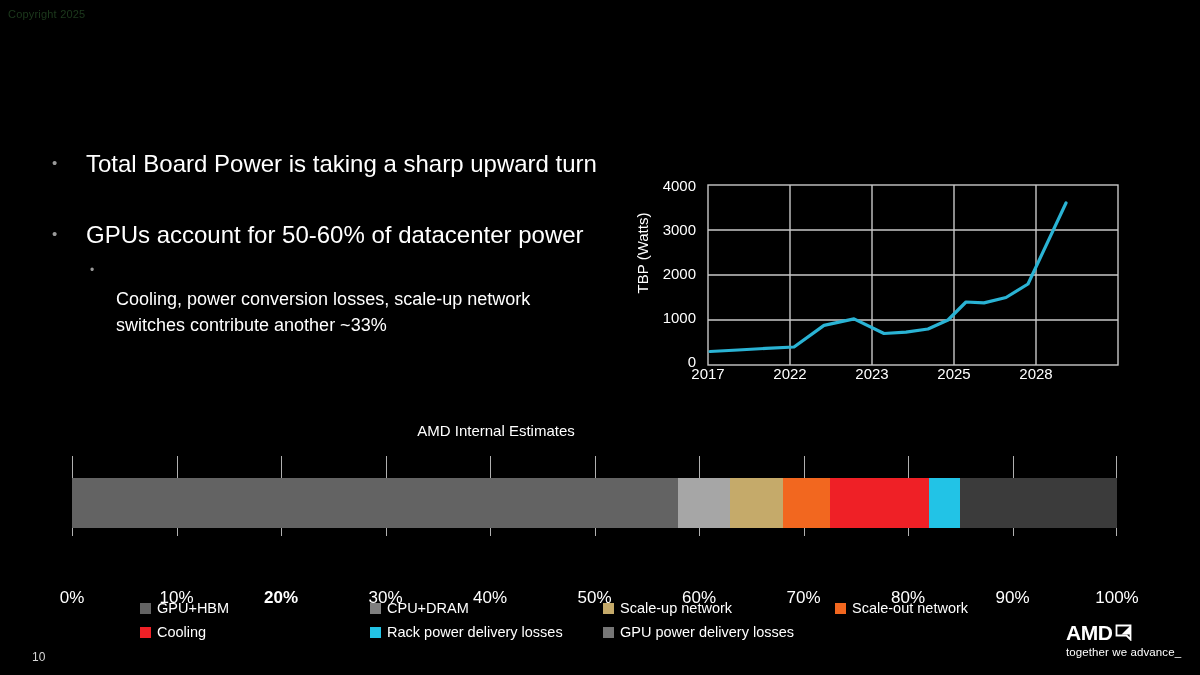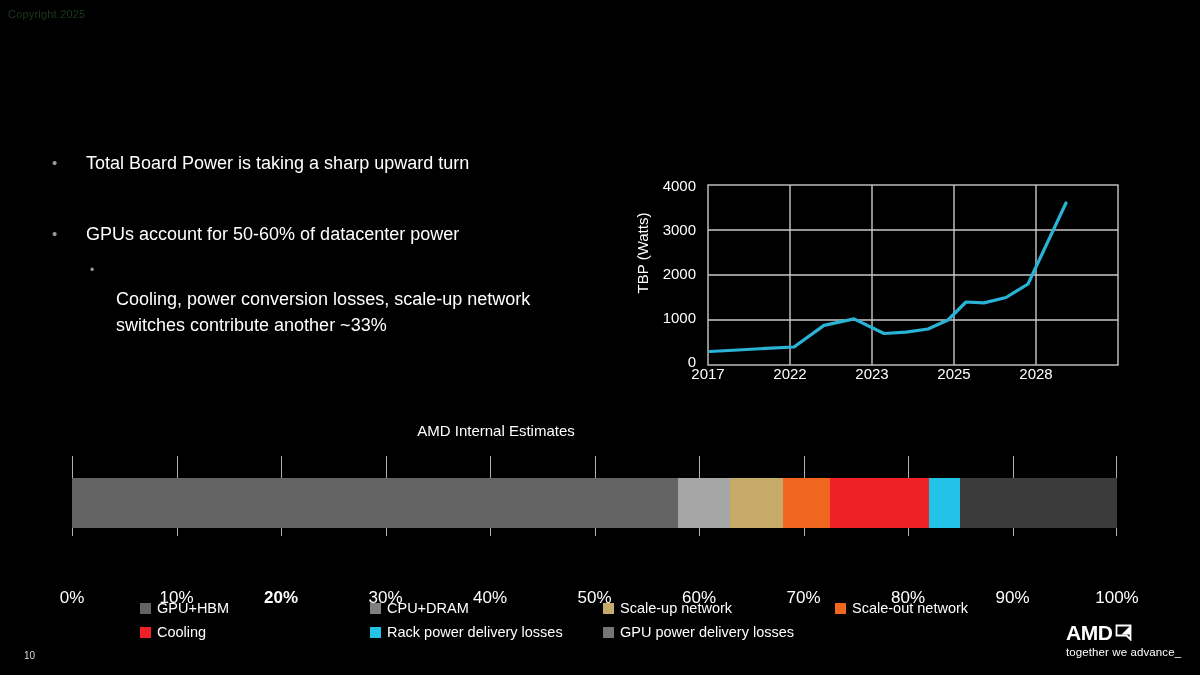--- a/index.html
+++ b/index.html
@@ -1,28 +1,28 @@
 <!DOCTYPE html>
 <html><head>
 <meta charset="utf-8">
 <style>
   html,body{margin:0;padding:0;background:#000;}
   body{width:1200px;height:675px;overflow:hidden;font-family:"Liberation Sans",sans-serif;color:#fff;position:relative;}
   #slide{position:absolute;inset:0;background:#000;}
 
   .copyright{position:absolute;left:8px;top:8px;font-size:11px;color:#1d3a1d;letter-spacing:.2px;}
-  .pagenum{position:absolute;left:24px;top:650px;font-size:10px;color:#d8d8d8;}
+  .pagenum{position:absolute;left:32px;top:650px;font-size:12px;color:#d8d8d8;}
 
   .slide-title{position:absolute;left:58px;top:58px;font-size:33px;font-weight:bold;color:#fff;letter-spacing:-0.2px;}
 
   
   .bullets{position:absolute;left:52px;top:150px;width:600px;}
   .b1{display:flex;align-items:flex-start;margin-bottom:44px;}
   .b1 .dot{color:#9a9a9a;font-size:15px;line-height:26px;width:34px;flex:none;text-align:left;}
-  .b1 .txt{font-size:18px;line-height:27px;color:#fff;}
+  .b1 .txt{font-size:24px;line-height:27px;color:#fff;}
   .b2{display:flex;align-items:flex-start;margin-top:10px;margin-left:38px;}
   .b2 .dot{color:#9a9a9a;font-size:12px;line-height:25px;width:26px;flex:none;}
   .b2 .txt{font-size:18px;line-height:26px;color:#fff;max-width:480px;margin-top:28px;}
 
   
   .linechart{position:absolute;left:648px;top:125px;width:540px;height:265px;}
   .lc-title{position:absolute;left:0;top:0;width:540px;text-align:center;font-size:17.5px;line-height:24px;color:#3aa8e8;}
   .lc-ylabel{position:absolute;left:-6px;top:128px;transform:translate(-50%,-50%) rotate(-90deg);transform-origin:center;font-size:15px;color:#fff;white-space:nowrap;}
   .lc-svgwrap{position:absolute;left:0;top:0;width:540px;height:265px;}
   .lc-ytick{position:absolute;font-size:15px;color:#fff;text-align:right;width:54px;}

